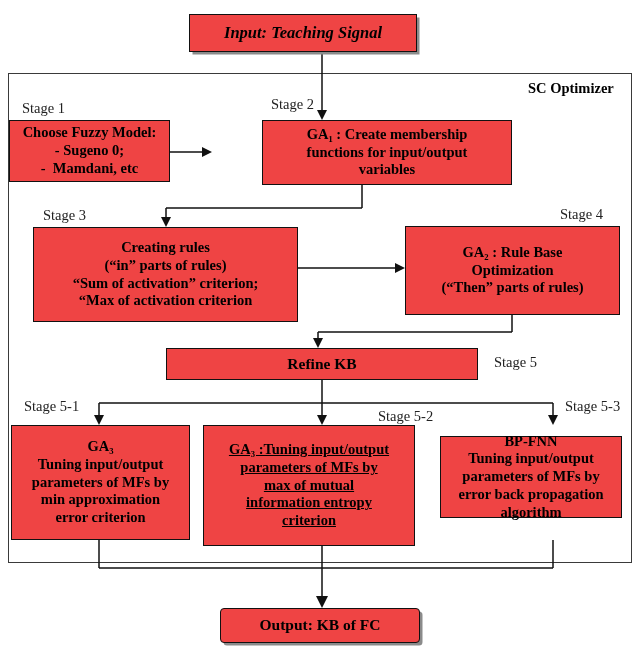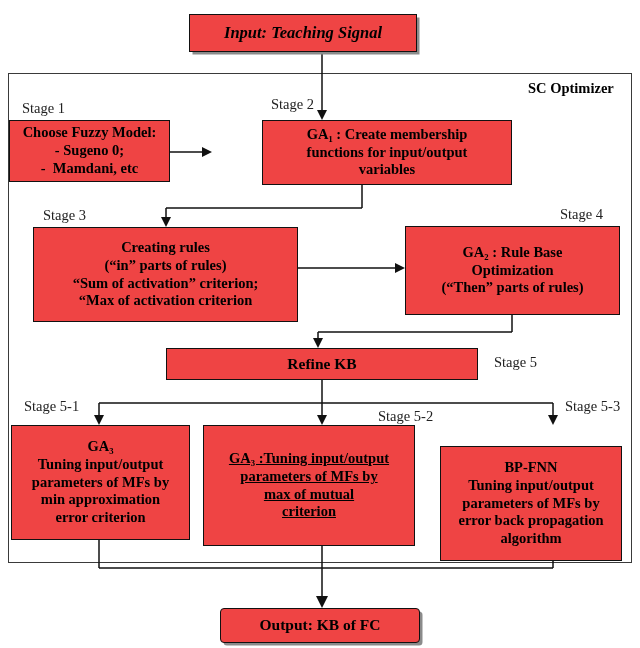--- a/index.html
+++ b/index.html
@@ -187,25 +187,26 @@
     <span class="ln">parameters of MFs by</span>
     <span class="ln">min approximation</span>
     <span class="ln">error criterion</span>
   </div>
 
   <div class="stage-label" style="left:378px; top:408px;">Stage 5-2</div>
   <div class="node" style="left:203px; top:425px; width:212px; height:121px; font-size:14.5px;text-decoration:underline;">
     <span class="ln">GA₃ :Tuning input/output</span>
     <span class="ln">parameters of MFs by</span>
     <span class="ln">max of mutual</span>
+    <span class="ln">information entropy</span>
     <span class="ln">criterion</span>
   </div>
 
   <div class="stage-label" style="left:565px; top:398px;">Stage 5-3</div>
-  <div class="node" style="left:440px; top:446px; width:182px; height:115px; font-size:14.5px;">
+  <div class="node" style="left:440px; top:436px; width:182px; height:82px; font-size:14.5px;">
     <span class="ln">BP-FNN</span>
     <span class="ln">Tuning input/output</span>
     <span class="ln">parameters of MFs by</span>
     <span class="ln">error back propagation</span>
     <span class="ln">algorithm</span>
   </div>
 
   <div class="node rounded shadowed" style="left:220px; top:608px; width:200px; height:35px; font-size:15.5px;">
     <span class="ln">Output: KB of FC</span>
   </div>

